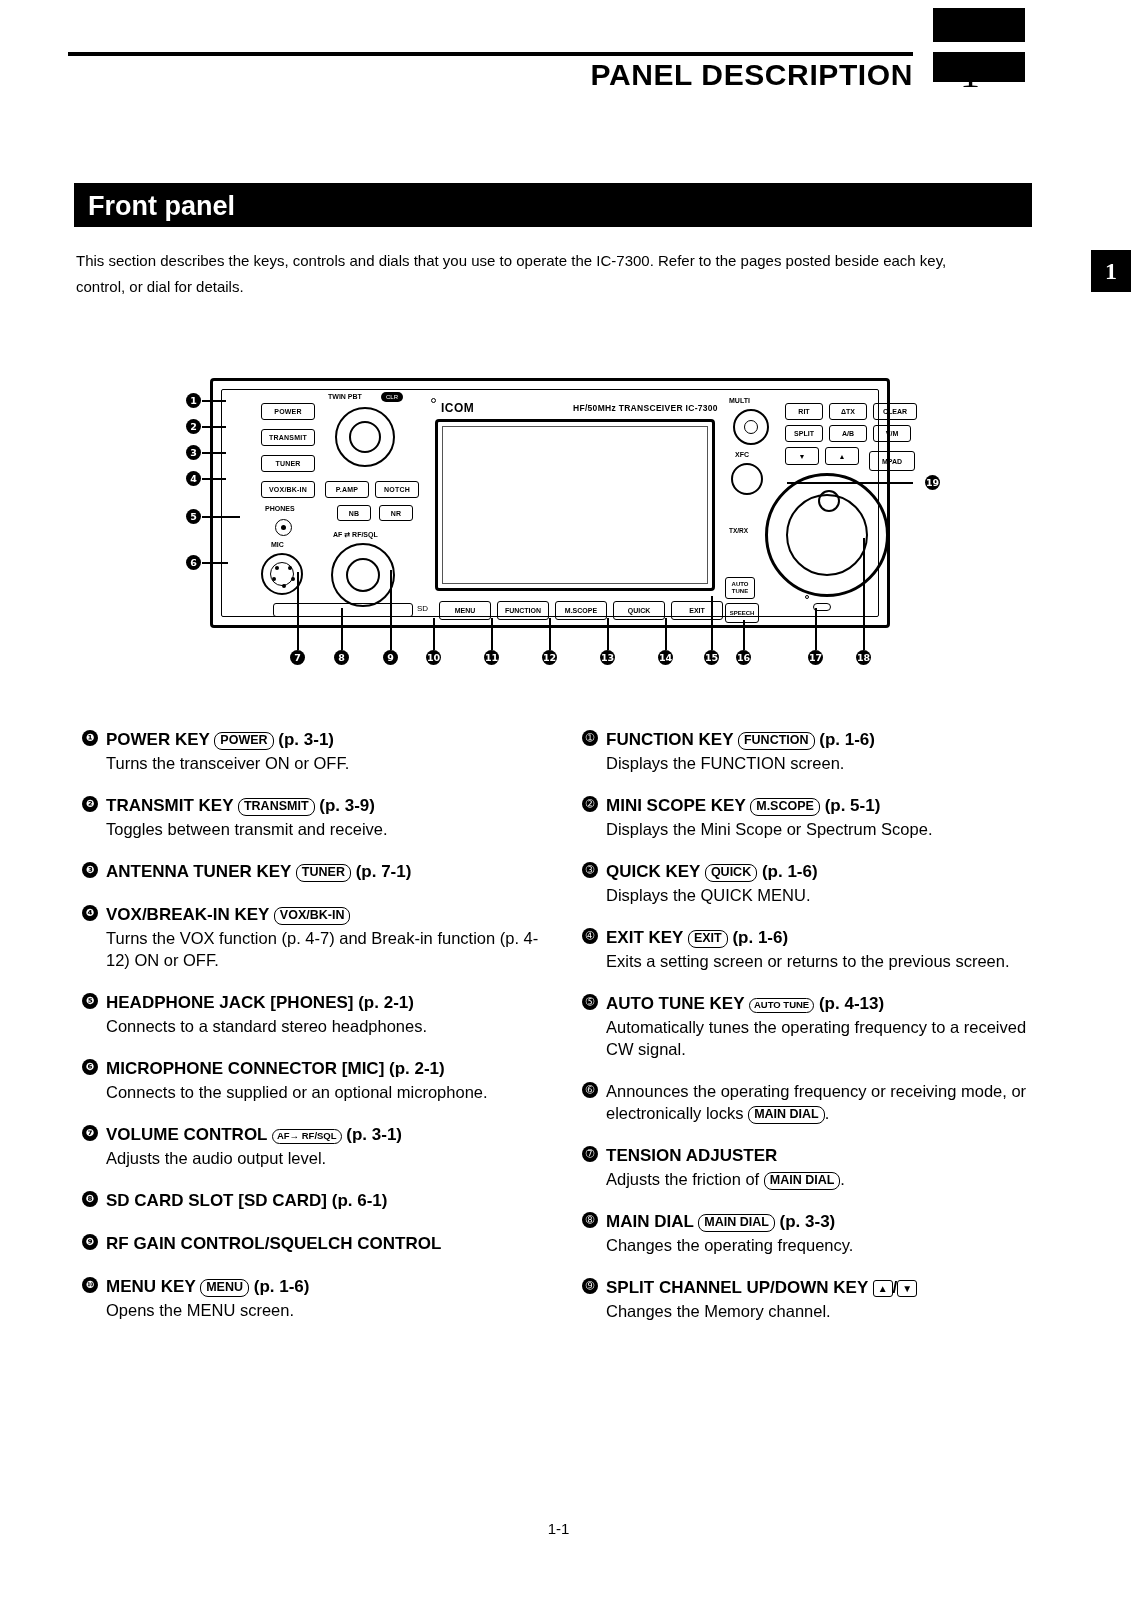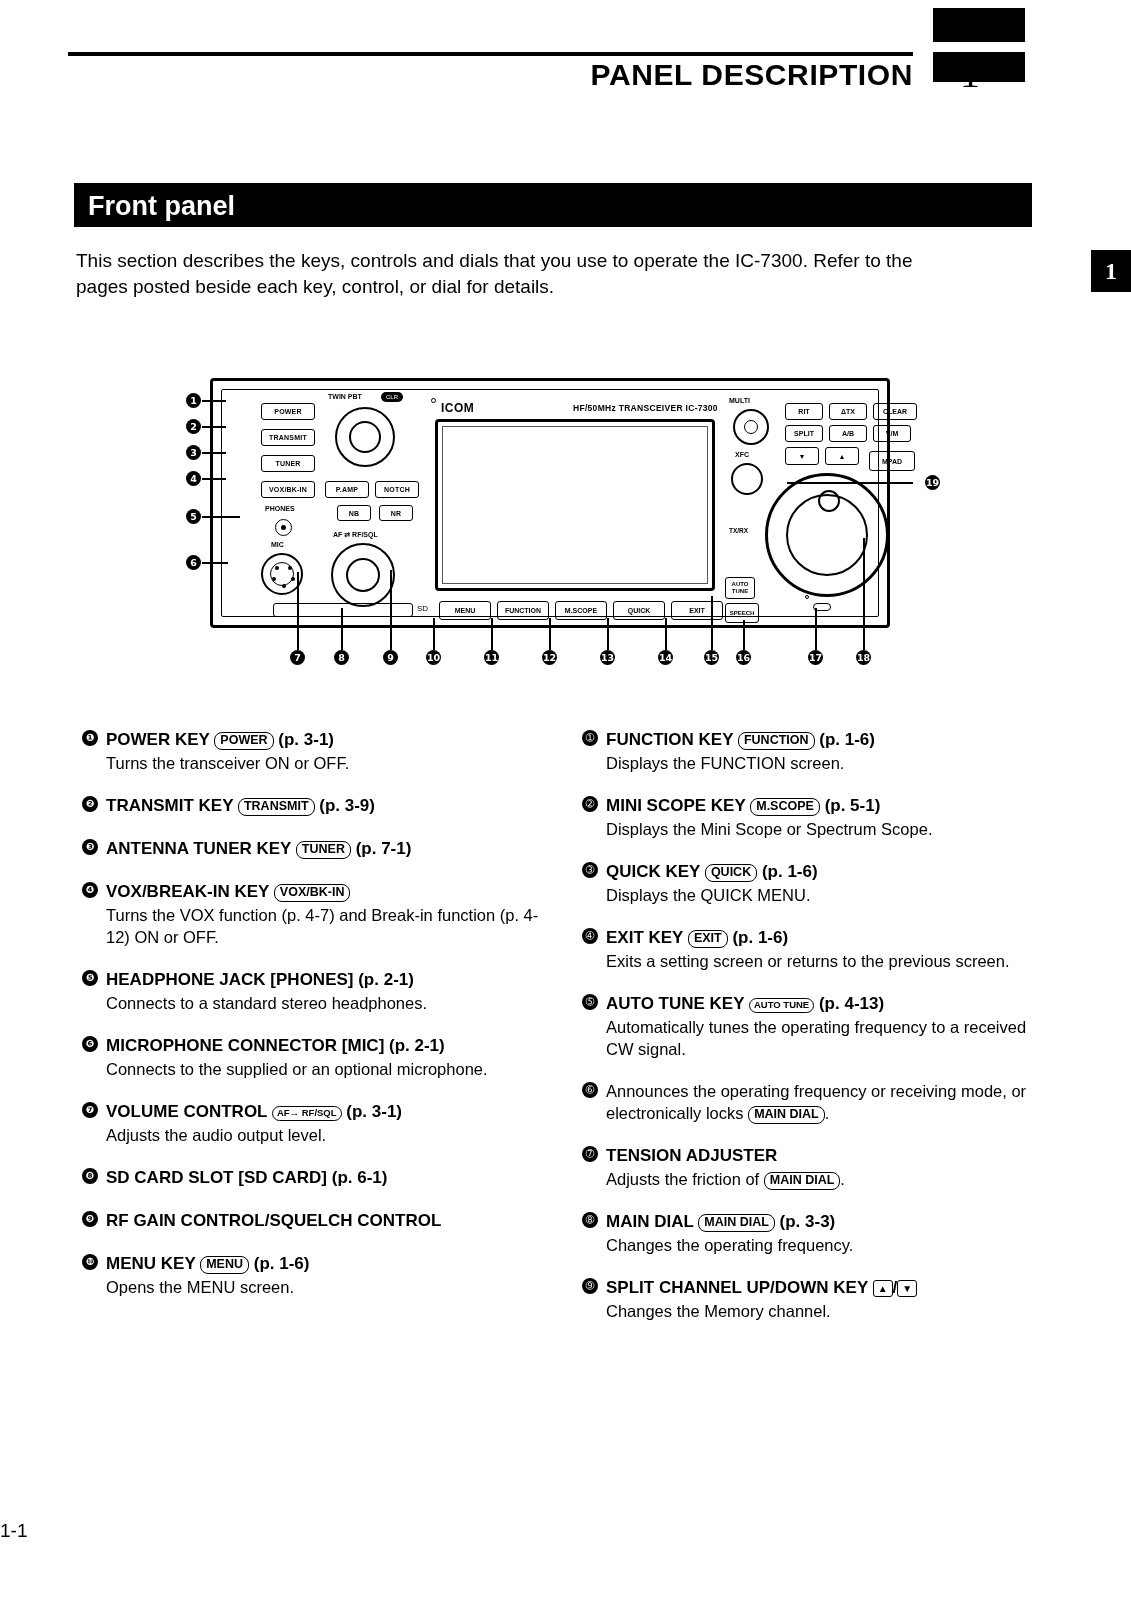--- a/index.html
+++ b/index.html
@@ -48,21 +48,21 @@
   .side-tab {
     position: absolute; right: 0; top: 250px; width: 40px; height: 42px;
     background: #000; color: #fff;
     font-size: 24px; font-weight: bold;
     display: flex; align-items: center; justify-content: center;
     font-family: "Liberation Serif", serif;
   }
 
   .intro {
     position: absolute; left: 76px; top: 248px; width: 880px;
-    font-size: 19px; line-height: 26px;
+    font-size: 15px; line-height: 26px;
   }
 
   
   .radio-figure {
     position: absolute; left: 180px; top: 370px; width: 760px; height: 300px;
   }
   .panel-body {
     position: absolute; left: 30px; top: 8px; width: 680px; height: 250px;
     border: 3px solid #000; border-radius: 4px; background: #fff;
   }
@@ -267,21 +267,21 @@
     font-size: 12.5px; font-weight: bold;
     line-height: 15px;
     vertical-align: 1px;
     white-space: nowrap;
   }
   .chip.tiny { font-size: 9.5px; line-height: 12px; padding: 0 4px 1px; }
   .chip.arrow { font-size: 10px; padding: 0 4px; border-radius: 3px; }
 
   .footer-page {
     position: absolute; left: 0; top: 1520px; width: 1117px;
-    text-align: left; font-size: 19px;
+    text-align: center; font-size: 15px;
   }
 </style>
 </head>
 <body>
 
 <div class="page-header">
   <div class="header-rule"></div>
   <div class="header-title">PANEL DESCRIPTION</div>
   <div class="chapter-num">1</div>
   <div class="corner-bars">
@@ -424,20 +424,21 @@
     <div class="desc">Turns the transceiver ON or OFF.</div>
   </div>
 
   <div class="item">
     <span class="num">❷</span>
     <div class="title">
       <span>TRANSMIT KEY</span>
       <span class="chip">TRANSMIT</span>
       <span>(p. 3-9)</span>
     </div>
+    <div class="desc">Toggles between transmit and receive.</div>
   </div>
 
   <div class="item">
     <span class="num">❸</span>
     <div class="title">
       <span>ANTENNA TUNER KEY</span>
       <span class="chip">TUNER</span>
       <span>(p. 7-1)</span>
     </div>
   </div>

